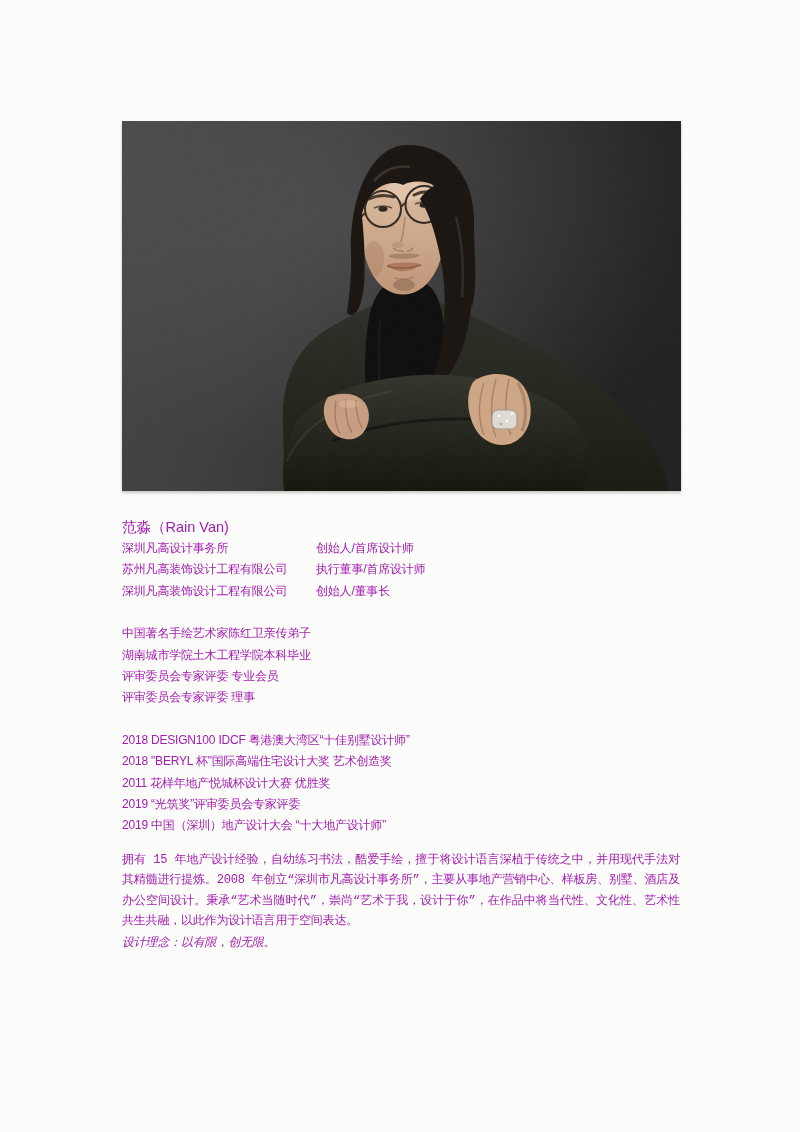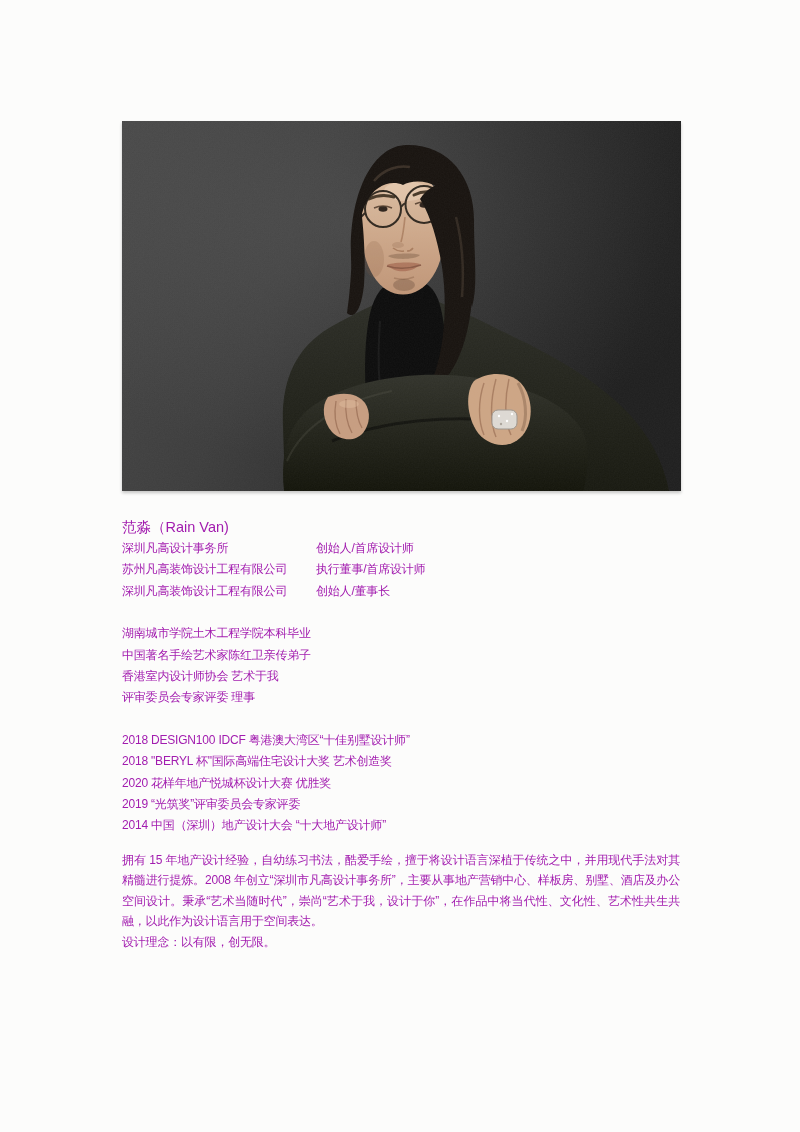--- a/index.html
+++ b/index.html
@@ -10,22 +10,22 @@
   .photo{position:absolute;left:122px;top:121px;width:559px;height:370px;
          box-shadow:0 2px 3px rgba(0,0,0,.22);background:#2f2f2f;}
   .photo svg{display:block;width:100%;height:100%;}
   .content{position:absolute;left:122px;top:516px;width:558px;
            font-size:12px;line-height:21.4px;letter-spacing:-0.2px;}
   .name{font-size:14.5px;line-height:22px;letter-spacing:0;}
   .role-row{display:flex;}
   .role-org{flex:0 0 194px;}
   .block-gap{height:21px;}
   .small-gap{height:13px;}
-  .bio{line-height:20.5px;text-align:justify;}
-  .motto{line-height:20.5px;}
+  .bio{line-height:20.5px;text-align:justify;font-family:Liberation Mono, monospace;}
+  .motto{line-height:20.5px;font-style:italic;}
   .list-line{white-space:nowrap;}
 </style>
 </head>
 <body>
 
 <div class="page">
 
   <div class="photo">
     <svg viewBox="0 0 559 370" preserveAspectRatio="none" aria-hidden="true">
       <defs>
@@ -173,34 +173,34 @@
       </div>
       <div class="role-row">
         <span class="role-org">深圳凡高装饰设计工程有限公司</span>
         <span class="role-title">创始人/董事长</span>
       </div>
     </div>
 
     <div class="block-gap"></div>
 
     <div class="credentials">
+      <div class="list-line">中国著名手绘艺术家陈红卫亲传弟子</div>
       <div class="list-line">湖南城市学院土木工程学院本科毕业</div>
-      <div class="list-line">中国著名手绘艺术家陈红卫亲传弟子</div>
-      <div class="list-line">香港室内设计师协会 艺术于我</div>
+      <div class="list-line">评审委员会专家评委 专业会员</div>
       <div class="list-line">评审委员会专家评委 理事</div>
     </div>
 
     <div class="block-gap"></div>
 
     <div class="awards">
       <div class="list-line">2018 DESIGN100 IDCF 粤港澳大湾区“十佳别墅设计师”</div>
       <div class="list-line">2018 "BERYL 杯"国际高端住宅设计大奖 艺术创造奖</div>
-      <div class="list-line">2020 花样年地产悦城杯设计大赛 优胜奖</div>
+      <div class="list-line">2011 花样年地产悦城杯设计大赛 优胜奖</div>
       <div class="list-line">2019 “光筑奖”评审委员会专家评委</div>
-      <div class="list-line">2014 中国（深圳）地产设计大会 “十大地产设计师”</div>
+      <div class="list-line">2019 中国（深圳）地产设计大会 “十大地产设计师”</div>
     </div>
 
     <div class="small-gap"></div>
 
     <div class="bio">拥有 15 年地产设计经验，自幼练习书法，酷爱手绘，擅于将设计语言深植于传统之中，并用现代手法对其精髓进行提炼。2008 年创立“深圳市凡高设计事务所”，主要从事地产营销中心、样板房、别墅、酒店及办公空间设计。秉承“艺术当随时代”，崇尚“艺术于我，设计于你”，在作品中将当代性、文化性、艺术性共生共融，以此作为设计语言用于空间表达。</div>
     <div class="motto">设计理念：以有限，创无限。</div>
 
   </div>
 </div>
 

